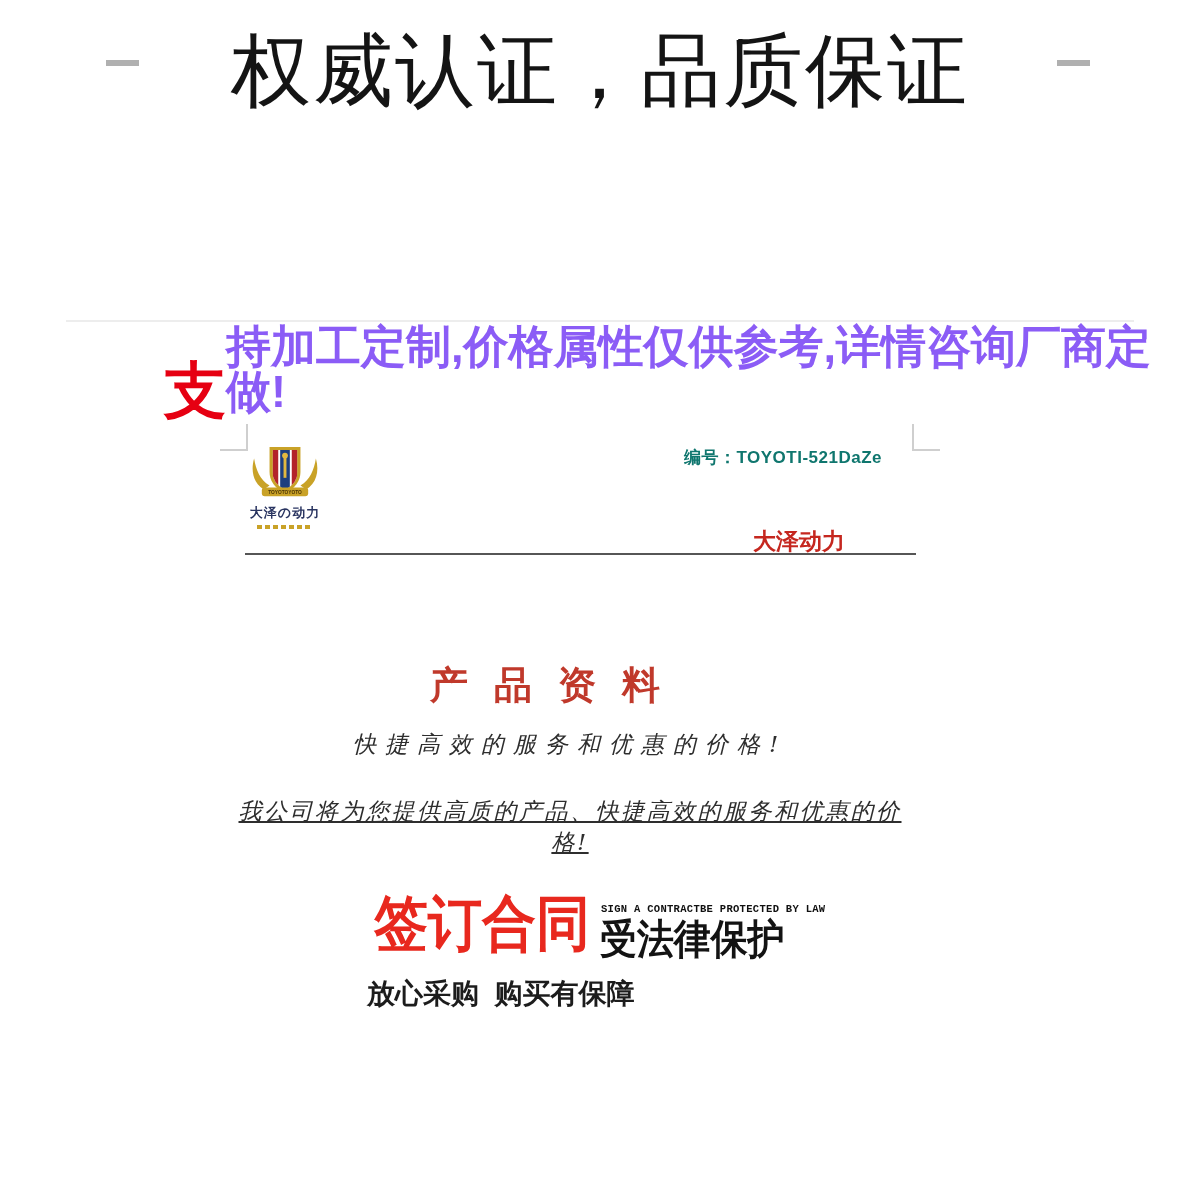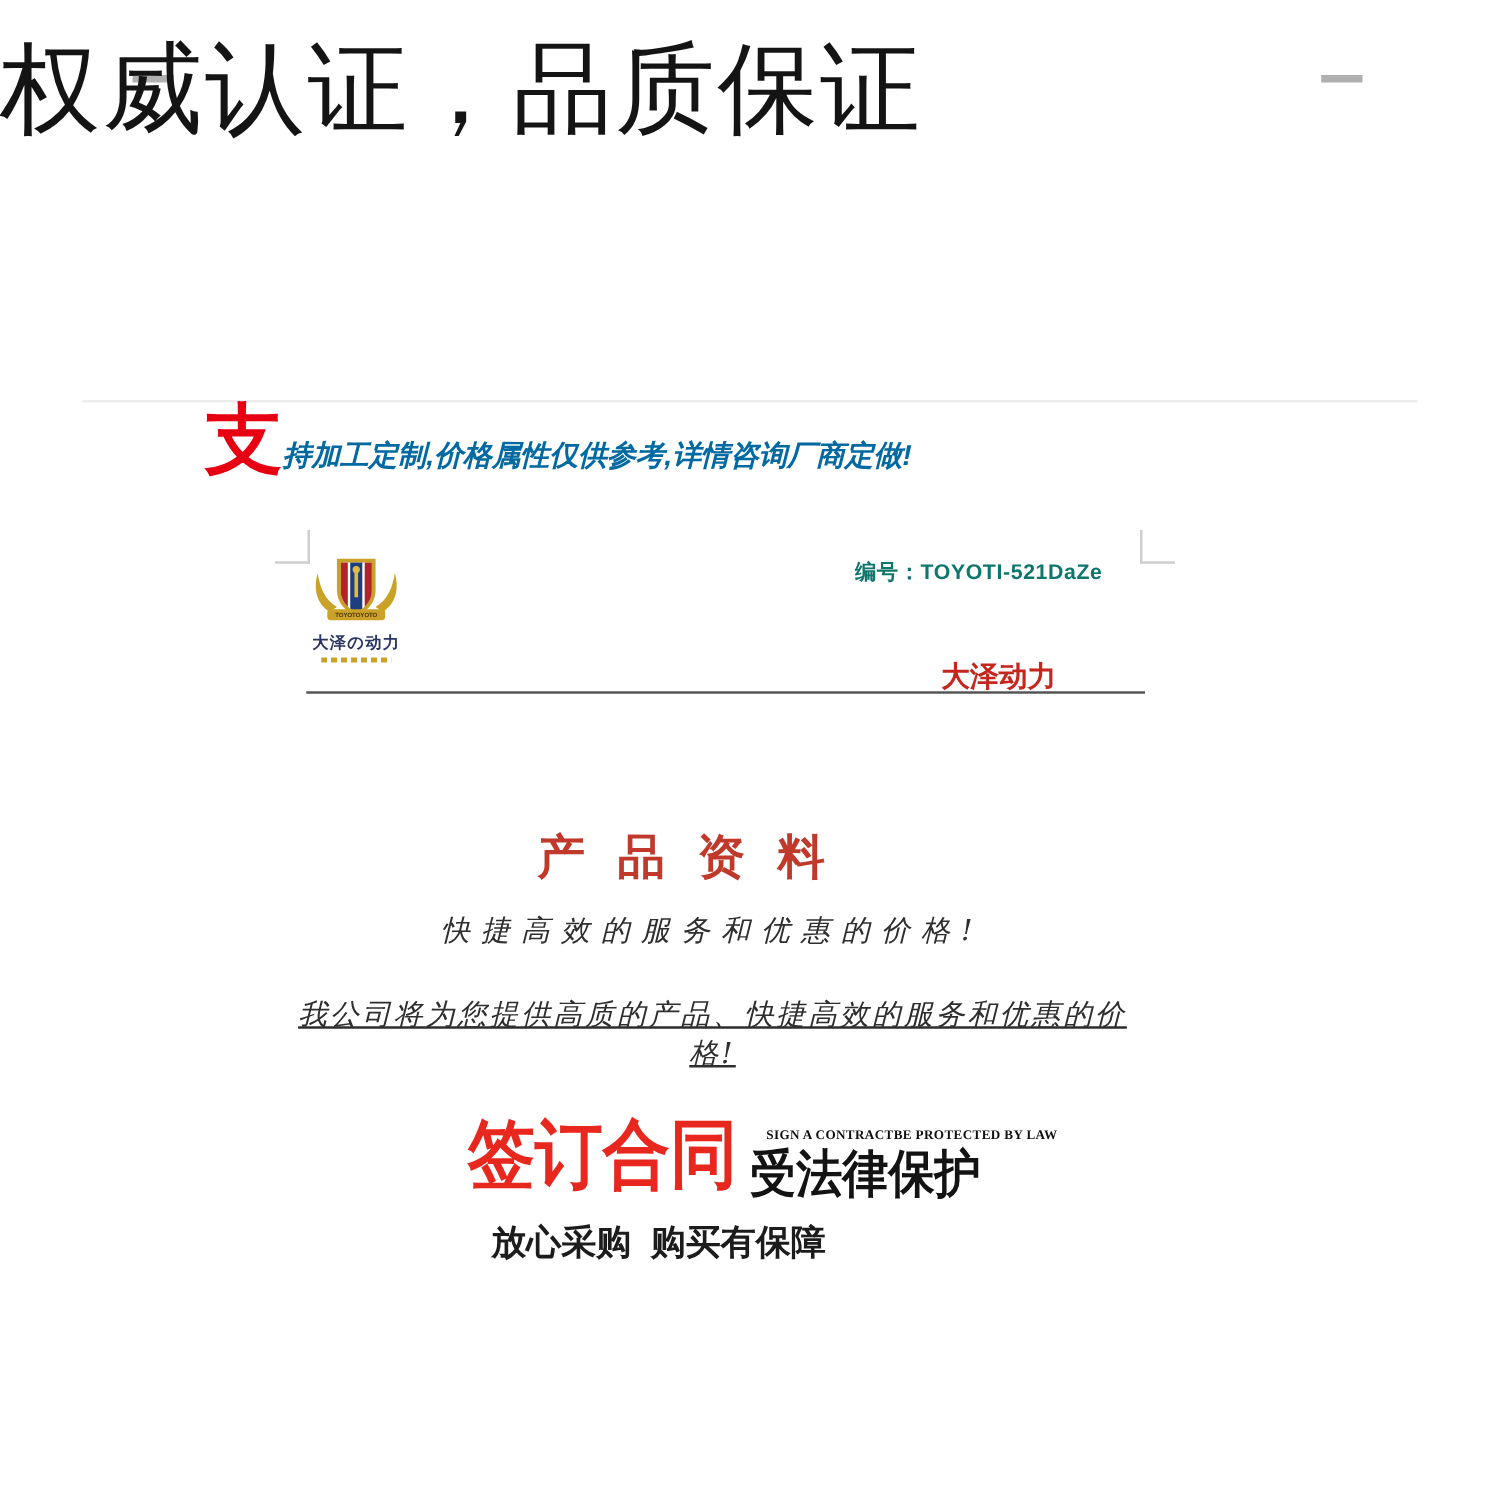--- a/index.html
+++ b/index.html
@@ -2,33 +2,33 @@
 <html><head>
 <meta charset="utf-8">
 <style>
   html,body{margin:0;padding:0;background:#ffffff;}
   #canvas{
     position:relative;width:1200px;height:1200px;background:#ffffff;
     overflow:hidden;font-family:"Liberation Sans",sans-serif;color:#141414;
   }
   
   .page-title{
-    position:absolute;left:0;right:0;top:18px;text-align:left;
+    position:absolute;left:0;right:0;top:18px;text-align:center;
     font-size:80px;font-weight:100;letter-spacing:2px;color:#141414;
     font-family:"Liberation Sans",sans-serif;
   }
   .dash{position:absolute;top:60px;width:33px;height:6px;background:#b0b0b0;}
   .dash-left{left:106px;}
   .dash-right{right:110px;}
   
   .faint-line{position:absolute;left:66px;top:320px;width:1068px;height:2px;background:#ededed;}
   
   .notice{position:absolute;left:164px;top:324px;display:flex;align-items:flex-end;}
   .notice-lead{font-size:62px;line-height:0.95;font-weight:700;color:#e60012;}
-  .notice-text{font-size:23px;line-height:1;font-weight:700;color:#0369a1;padding-bottom:7px;letter-spacing:0;font-style:italic;}
+  .notice-text{font-size:45px;line-height:1;font-weight:700;color:#8b5cf6;padding-bottom:7px;letter-spacing:0;}
   
   .corner{position:absolute;width:26px;height:25px;}
   .corner-left{left:220px;top:424px;border-right:2px solid #cfcfcf;border-bottom:2px solid #cfcfcf;}
   .corner-right{left:912px;top:424px;border-left:2px solid #cfcfcf;border-bottom:2px solid #cfcfcf;}
   .serial{position:absolute;right:318px;top:446px;font-size:17px;font-weight:700;color:#0f766e;letter-spacing:0.5px;}
   .logo-wrap{position:absolute;left:247px;top:445px;width:76px;text-align:center;}
   .logo-name{font-size:13px;font-weight:800;color:#2a3561;letter-spacing:1px;margin-top:-1px;}
   .logo-footer-mark{height:4px;width:56px;margin:3px auto 0;
     background:repeating-linear-gradient(90deg,#c9a227 0 5px,rgba(0,0,0,0) 5px 8px);}
   .brand-name{position:absolute;left:245px;width:600px;top:526px;text-align:right;
@@ -40,24 +40,24 @@
     font-size:38px;font-weight:700;color:#c0392b;letter-spacing:26px;padding-left:26px;box-sizing:border-box;}
   .letter-line{position:absolute;left:220px;width:700px;text-align:center;color:#2e2e2e;
     font-family:"DejaVu Serif",serif;font-style:italic;}
   .letter-line-1{top:729px;font-size:23px;letter-spacing:9px;}
   .letter-line-2{top:796px;font-size:23px;letter-spacing:2.5px;text-decoration:underline;}
   
   .contract-red{position:absolute;left:374px;top:893px;font-size:60px;line-height:1.05;
     font-weight:900;color:#e8281e;font-family:"Liberation Serif",serif;
     transform:scaleX(0.9);transform-origin:left top;white-space:nowrap;}
   .contract-english{position:absolute;left:601px;top:903px;font-size:10.5px;font-weight:800;
-    color:#101010;font-family:Liberation Serif, serif;letter-spacing:0.3px;white-space:nowrap;margin-left:12px;}
+    color:#101010;font-family:Liberation Mono, monospace;letter-spacing:0.3px;white-space:nowrap;}
   .contract-black{position:absolute;left:600px;top:916px;font-size:41px;line-height:1.15;
     font-weight:900;color:#131313;transform:scaleX(0.9);transform-origin:left top;white-space:nowrap;}
-  .assurance{position:absolute;left:393px;top:975px;font-size:28px;font-weight:800;
+  .assurance{position:absolute;left:367px;top:975px;font-size:28px;font-weight:800;
     color:#1c1c1c;white-space:pre;}
 </style>
 </head>
 <body>
 
 <div id="canvas">
 
   <div class="dash dash-left"></div>
   <div class="page-title">权威认证，品质保证</div>
   <div class="dash dash-right"></div>

